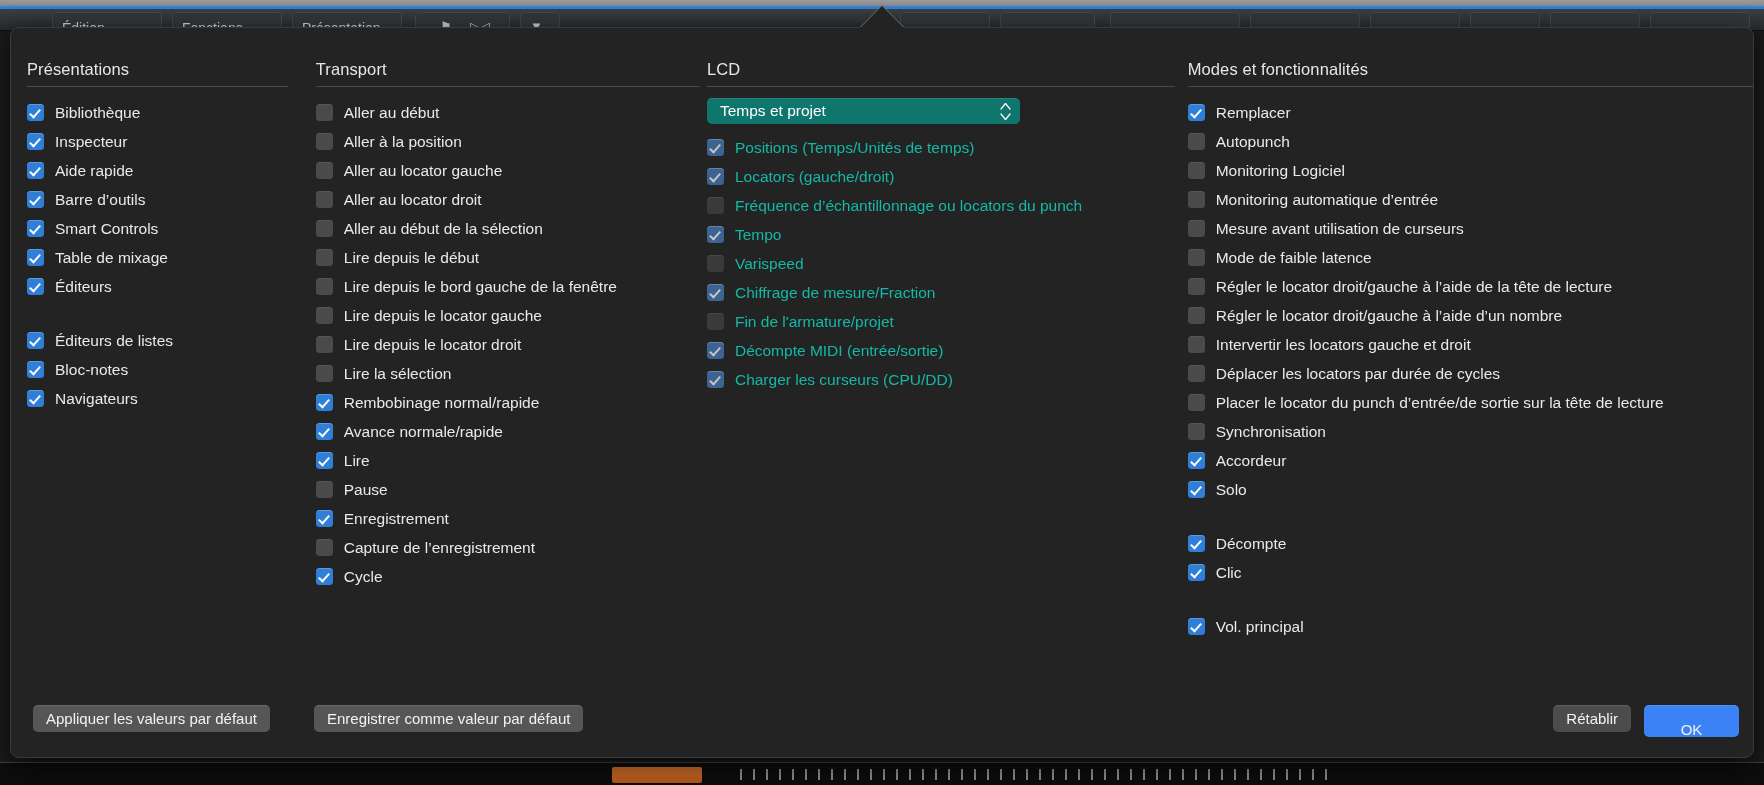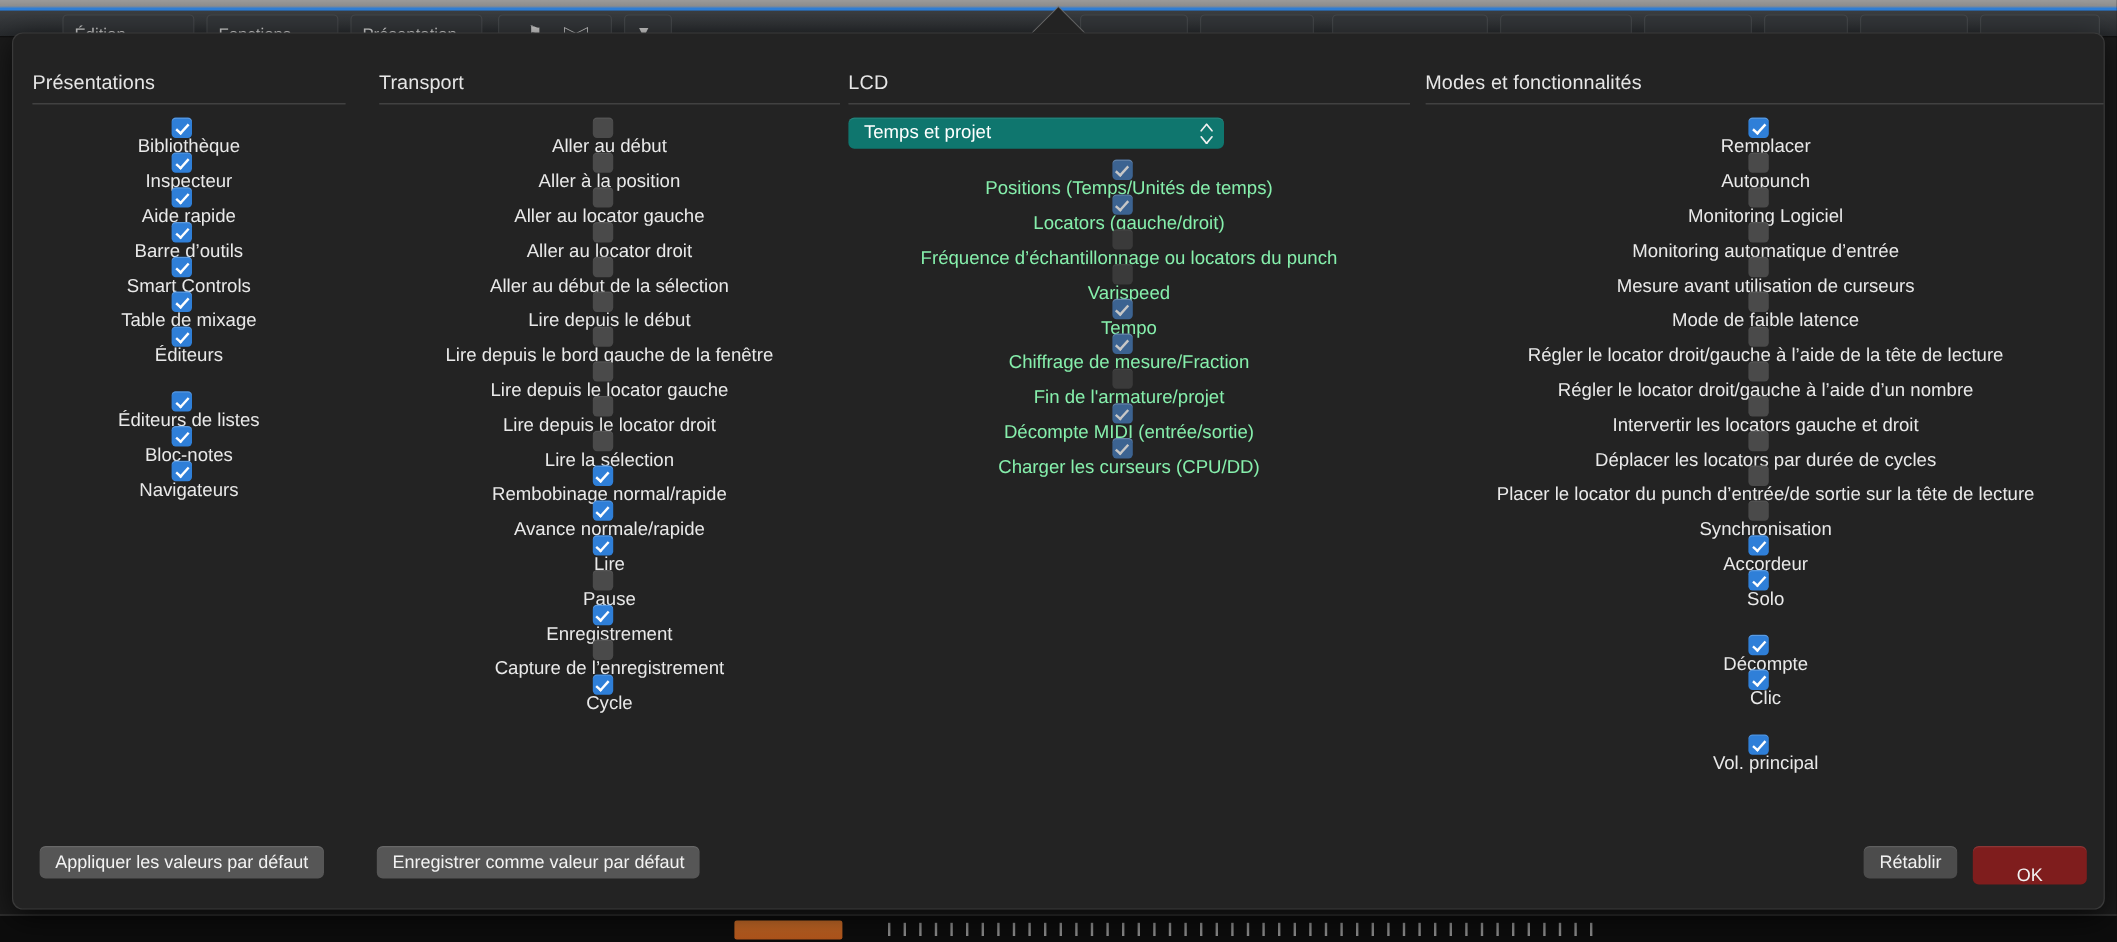--- a/index.html
+++ b/index.html
@@ -128,21 +128,20 @@
     height: 1px;
     background: #4a4a4a;
     margin-bottom: 11px;
   }
 
   .check-row {
     display: flex;
     align-items: center;
     height: 29px;
     white-space: nowrap;
-    flex-direction: column;
   }
   .spacer-row { height: 25px; }
 
   
   .cbox {
     width: 17px;
     height: 17px;
     border-radius: 3.5px;
     flex: 0 0 auto;
     position: relative;
@@ -167,21 +166,21 @@
     border-width: 0 2.1px 2.1px 0;
     transform: rotate(42deg);
   }
   .cbox.on.dim::after { border-color: #c7c7c7; }
 
   .check-label {
     font-size: 15.5px;
     color: #e9e9e9;
     line-height: 1;
   }
-  .check-row.dim .check-label { color: #86efac; }
+  .check-row.dim .check-label { color: #14b8a6; }
 
   
   .popup-menu {
     width: 313px;
     height: 26px;
     background: #0f766e;
     border-radius: 5px;
     display: flex;
     align-items: center;
     padding: 0 8px 0 13px;
@@ -225,21 +224,21 @@
     font-family: "Liberation Sans", sans-serif;
     font-size: 15px;
     padding: 0 13px;
     white-space: nowrap;
     box-shadow: inset 0 1px 0 rgba(255,255,255,.11);
     cursor: default;
   }
   #btn-apply-defaults   { left: 22px;  }
   #btn-save-default     { left: 303px; }
   #btn-restore          { right: 124px; background: #4c4c4c; }
-  #btn-ok               { right: 16px; width: 95px; padding: 16px; background: #7f1d1d; }
+  #btn-ok               { right: 16px; width: 95px; padding: 16px; background: #3b82f6; }
 </style>
 </head>
 <body>
 
 <div id="app-background">
   <div id="menubar-strip"></div>
   <div id="controlbar-strip">
       <div class="cb-group" style="left: 52px; width: 110px;"></div>
       <div class="cb-group" style="left: 172px; width: 110px;"></div>
       <div class="cb-group" style="left: 292px; width: 110px;"></div>
@@ -465,26 +464,26 @@
           </div>
           <div class="check-row dim">
             <span class="cbox on dim"></span>
             <span class="check-label">Locators (gauche/droit)</span>
           </div>
           <div class="check-row dim">
             <span class="cbox off dim"></span>
             <span class="check-label">Fréquence d’échantillonnage ou locators du punch</span>
           </div>
           <div class="check-row dim">
+            <span class="cbox on dim"></span>
+            <span class="check-label">Tempo</span>
+          </div>
+          <div class="check-row dim">
             <span class="cbox off dim"></span>
             <span class="check-label">Varispeed</span>
-          </div>
-          <div class="check-row dim">
-            <span class="cbox on dim"></span>
-            <span class="check-label">Tempo</span>
           </div>
           <div class="check-row dim">
             <span class="cbox on dim"></span>
             <span class="check-label">Chiffrage de mesure/Fraction</span>
           </div>
           <div class="check-row dim">
             <span class="cbox off dim"></span>
             <span class="check-label">Fin de l'armature/projet</span>
           </div>
           <div class="check-row dim">

